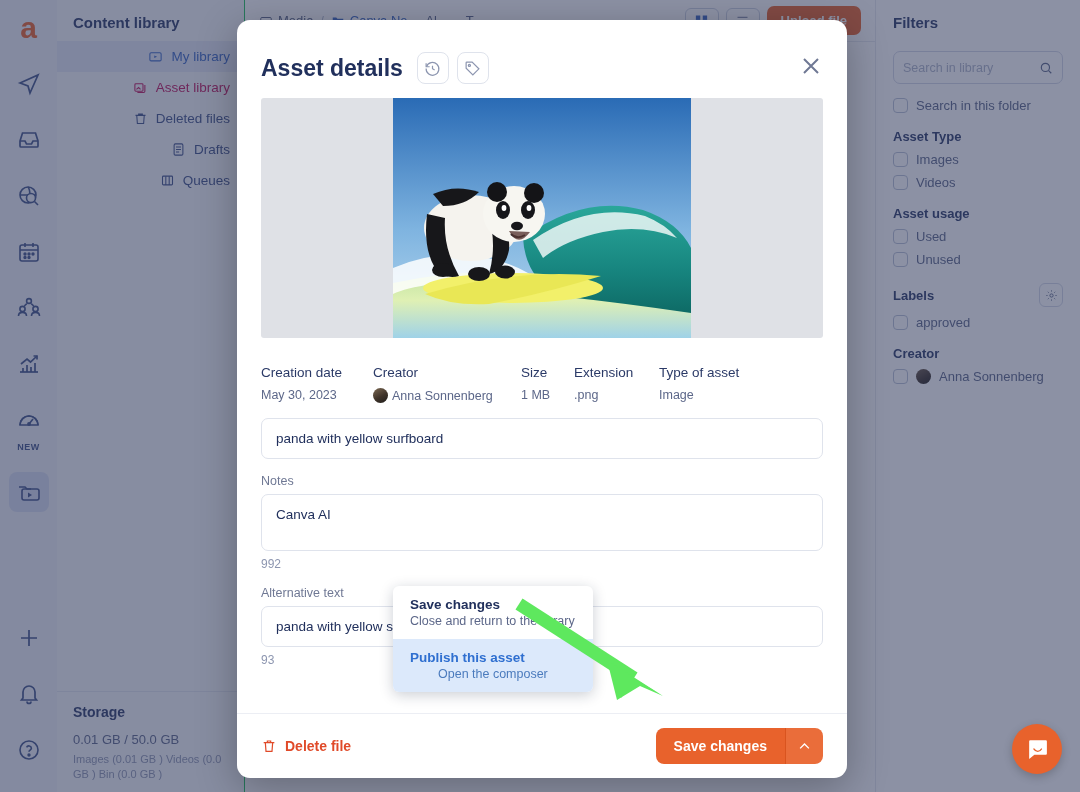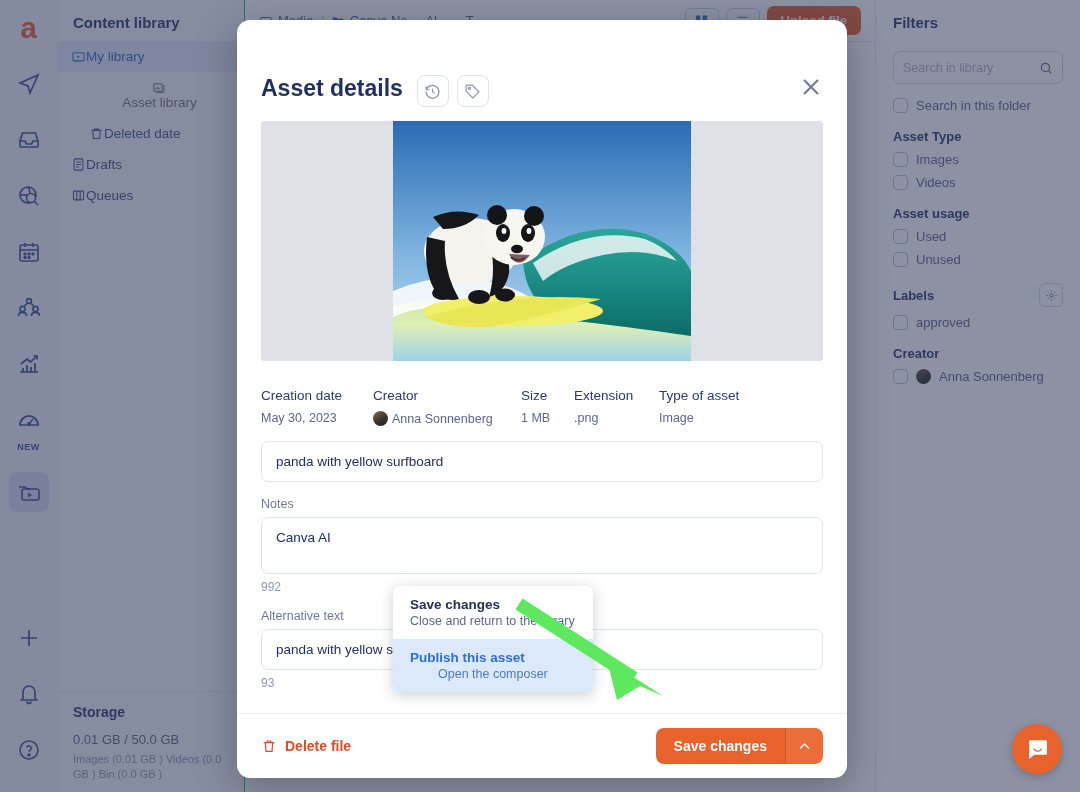--- a/index.html
+++ b/index.html
@@ -40,26 +40,26 @@
 
   .sidebar {
     position: absolute; left: 57px; top: 0; width: 188px; height: 792px;
     background: #f4f5f9; border-right: 1px solid #22c55e;
   }
   .sidebar-title {
     font-size: 15px; font-weight: 700; color: #2b3a67;
     padding: 14px 16px 10px 16px;
   }
   .nav-item {
-    display: flex; align-items: center; 
-    padding: 8px 14px; font-size: 13.5px; color: #3f5288;
+    display: flex; align-items: center; gap: 8px;
+    padding: 8px 14px; font-size: 13.5px; color: #3f5288; justify-content: flex-end;
   }
   .nav-item.active { background: #e3e7f3; color: #3a67c4; }
   .nav-item.sub { padding-left: 32px; }
-  .nav-item.blue { color: #737373; flex-direction: column; }
+  .nav-item.blue { color: #be185d; }
   .nav-item svg { width: 15px; height: 15px; flex: none; }
 
   .storage {
     position: absolute; left: 57px; bottom: 0; width: 188px;
     border-top: 1px solid #e1e4ee; padding: 12px 16px 10px 16px;
   }
   .storage-t { font-size: 14px; font-weight: 700; color: #2b3a67; margin-bottom: 12px; }
   .storage-v { font-size: 13px; color: #5c6789; margin-bottom: 5px; }
   .storage-d { font-size: 11px; color: #8d96b0; line-height: 1.35; }
 
@@ -131,21 +131,21 @@
 
   .dim { position: absolute; inset: 0; background: rgba(45,55,90,.55); z-index: 3; }
 
   
   .modal {
     position: absolute; left: 237px; top: 20px; width: 610px; height: 758px;
     background: #fff; border-radius: 13px; z-index: 4;
     box-shadow: 0 10px 40px rgba(0,0,0,.28);
     display: flex; flex-direction: column; overflow: hidden;
   }
-  .m-head { display: flex; align-items: flex-start; padding: 15px 24px 14px 24px; margin-top: 40px; }
+  .m-head { display: flex; align-items: center; padding: 32px 24px 14px 24px; }
   .m-title { font-size: 23px; font-weight: 700; color: #21305c; margin-right: 14px; }
   .m-ibtn {
     width: 32px; height: 32px; border: 1px solid #dfe3ec; border-radius: 8px;
     display: flex; align-items: center; justify-content: center;
     color: #8d96b0; margin-right: 8px; background: #fff;
   }
   .m-ibtn svg { width: 17px; height: 17px; }
   .m-close { margin-left: auto; color: #6f7894; }
   .m-close svg { width: 24px; height: 24px; }
 
@@ -323,21 +323,21 @@
             <rect x="3" y="6" width="13" height="12" rx="1.5"></rect>
             <path d="M19 8v10a2 2 0 0 1-2 2H7"></path>
             <path d="M5.5 15 9 12l3 3"></path>
           </svg>
         <span>Asset library</span>
       </div>
       <div class="nav-item sub">
         <svg viewBox="0 0 24 24" fill="none" stroke="currentColor" stroke-width="1.7">
             <path d="M4 7h16M9 7V5h6v2M6 7l1 13h10l1-13"></path>
           </svg>
-        <span>Deleted date</span>
+        <span>Deleted files</span>
       </div>
       <div class="nav-item">
         <svg viewBox="0 0 24 24" fill="none" stroke="currentColor" stroke-width="1.7">
             <rect x="5" y="3" width="14" height="18" rx="2"></rect>
             <path d="M8 8h8M8 12h8M8 16h5"></path>
           </svg>
         <span>Drafts</span>
       </div>
       <div class="nav-item">
         <svg viewBox="0 0 24 24" fill="none" stroke="currentColor" stroke-width="1.7">

